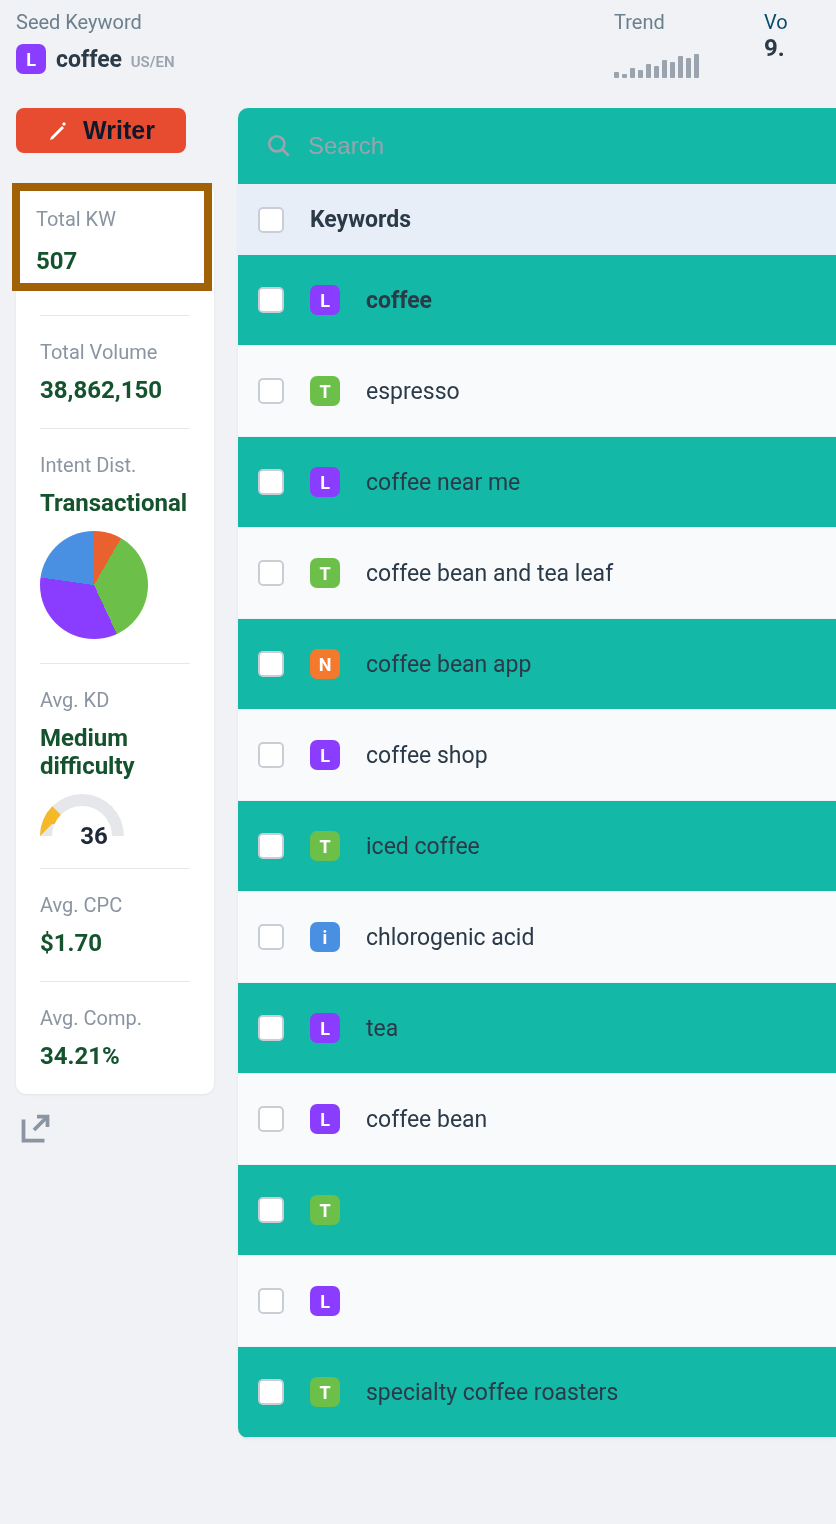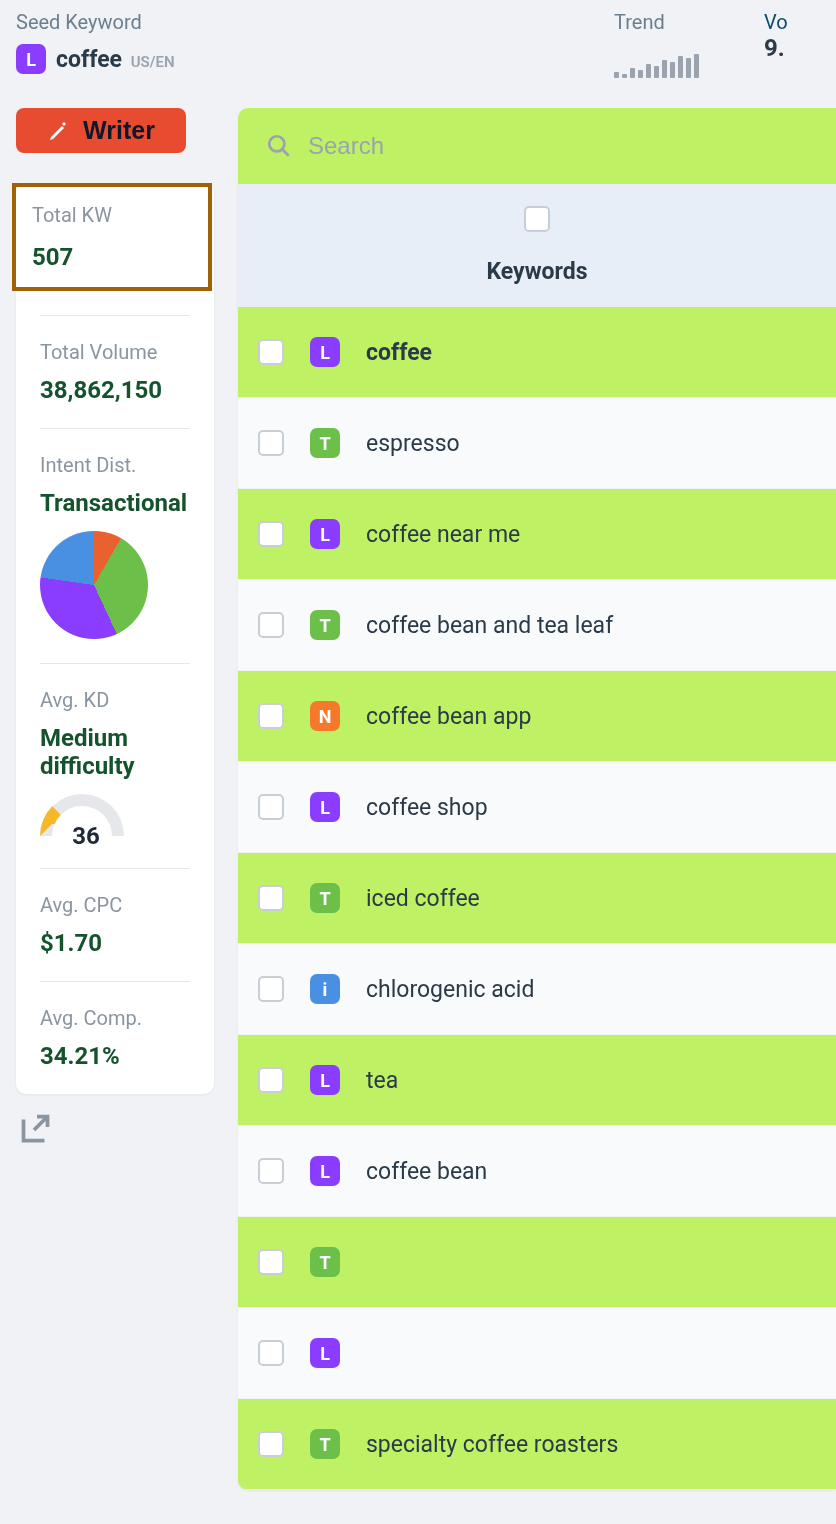--- a/index.html
+++ b/index.html
@@ -70,22 +70,22 @@
     background: #fff;
     border-radius: 10px;
     padding: 0 24px;
     box-shadow: 0 1px 3px rgba(0,0,0,0.06);
   }
   .stat-block { border-bottom: 1px solid #e5e7eb; padding: 24px 0; }
   .stat-block:last-child { border-bottom: none; }
   .stat-label { color: #8a95a1; font-size: 20px; margin-bottom: 12px; }
   .stat-value { font-weight: 700; font-size: 24px; color: #14532d; }
   .highlight-box {
-    border: 4px solid #a16207;
-    padding: 16px 16px 16px 16px;
+    border: 8px solid #a16207;
+    padding: 16px 16px 8px 16px;
     margin: 0 -22px 0 -28px;
   }
   .highlight-box .stat-label { margin-bottom: 16px; }
   .stat-block-top { padding-top: 0; }
   .pie {
     width: 108px; height: 108px; border-radius: 50%;
     margin-top: 14px;
     background: conic-gradient(
       #e8612e 0deg 30deg,
       #6cc04a 30deg 155deg,
@@ -105,40 +105,39 @@
     border-bottom: none;
     width: 84px; height: 42px;
   }
   .kd-gauge .arc-fg {
     position: absolute; left: 0; top: 0;
     width: 42px; height: 42px;
     border: 12px solid transparent;
     border-left-color: #f5b927;
     border-radius: 100px 0 0 0;
   }
-  .kd-num { position: absolute; left: 4px; bottom: -6px; width: 100%; text-align: center; font-weight: 700; font-size: 24px; }
+  .kd-num { position: absolute; left: 12px; bottom: -6px; width: 100%; text-align: center; font-weight: 700; font-size: 24px; }
 
   .export-icon { margin-top: 18px; color: #8a95a1; cursor: pointer; }
 
-  .right-col { flex: 1; background: #bef264; border-radius: 10px 0 0 10px; overflow: hidden; box-shadow: 0 1px 3px rgba(0,0,0,0.06); }
+  .right-col { flex: 1; background: #14b8a6; border-radius: 10px 0 0 10px; overflow: hidden; box-shadow: 0 1px 3px rgba(0,0,0,0.06); }
   .search-row { display: flex; align-items: center; gap: 16px; padding: 24px 28px; }
   .search-row input {
     border: none; outline: none;
     font-size: 24px; color: #4b5563;
     flex: 1;
     background: transparent;
   }
   .search-row input::placeholder { color: #9aa3ae; }
   .table-header-row {
     background: #e8eef7;
     padding: 22px 20px;
     display: flex;
     align-items: center;
     gap: 26px;
-    flex-direction: column;
   }
   .checkbox {
     width: 26px; height: 26px;
     border: 2px solid #c9ced6;
     border-radius: 5px;
     background: #fff;
     cursor: pointer;
     flex-shrink: 0;
   }
   .col-keywords-header { font-weight: 700; font-size: 23px; color: #2b3a49; }

